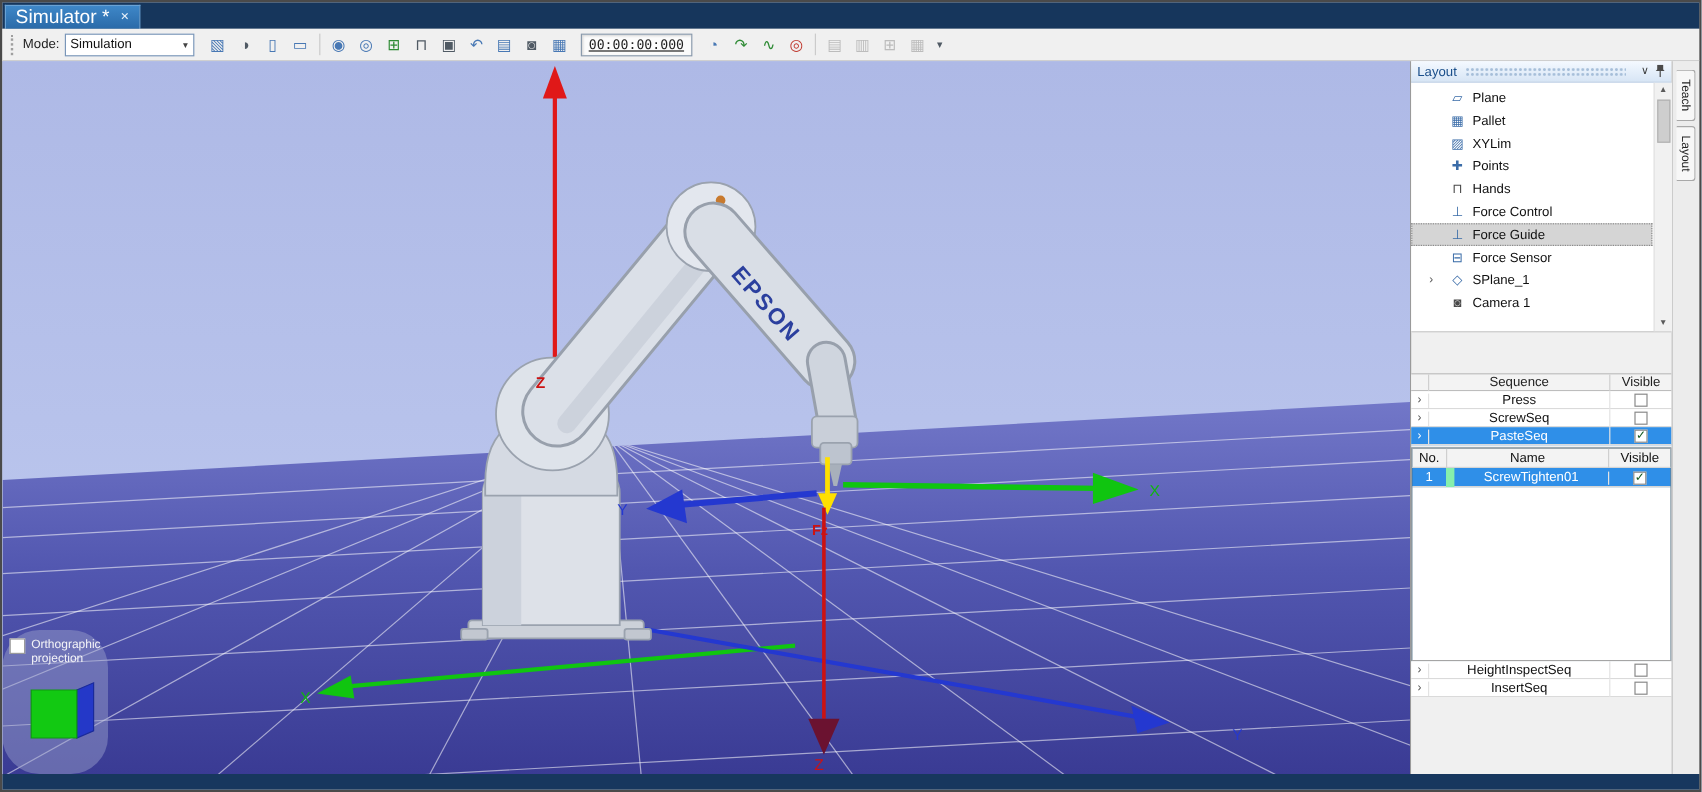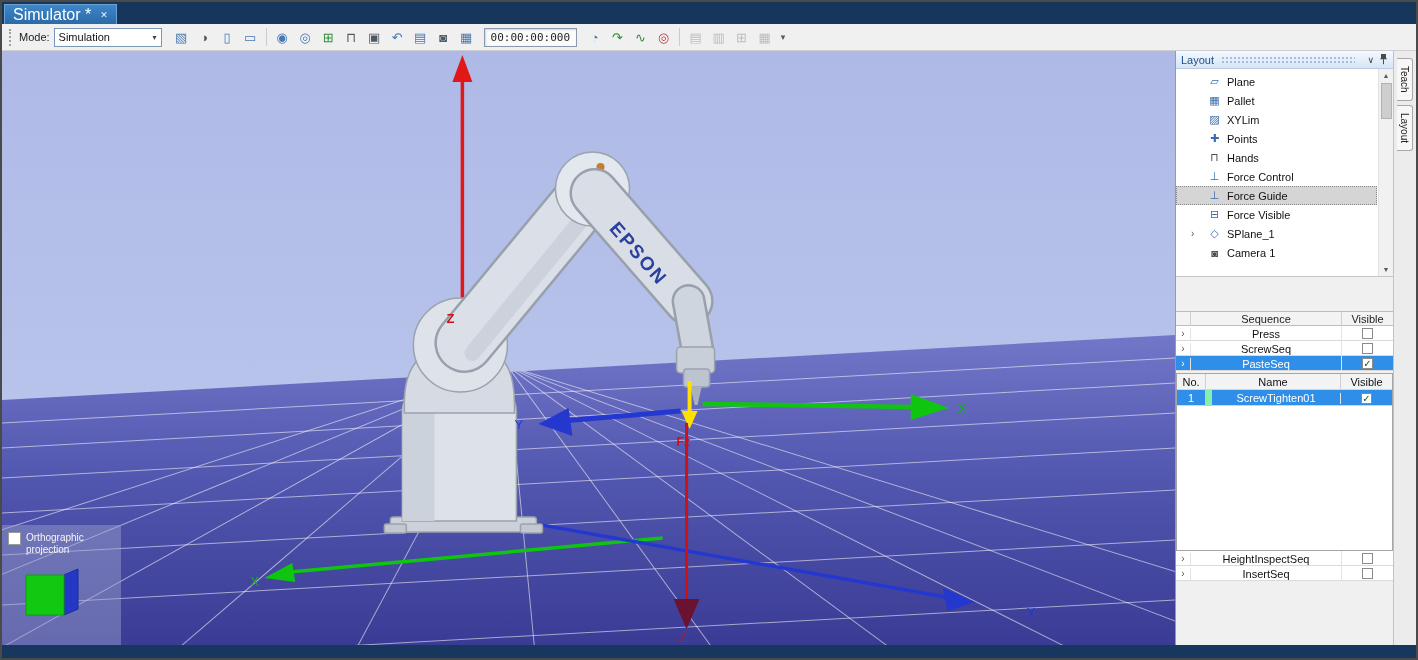--- a/index.html
+++ b/index.html
@@ -24,31 +24,31 @@
                  align-items:center; justify-content:space-between; padding:0 4px; margin-right:8px; }
   .mode-select .arr { font-size:8px; color:#444; }
   .tbtn { width:23px; height:22px; border:none; background:transparent; display:flex; align-items:center;
           justify-content:center; padding:0; }
   .ticon { font-size:13px; line-height:1; }
   .c-blue { color:#4878b4; } .c-dark { color:#505a64; } .c-green { color:#2f8b35; }
   .c-red { color:#c03a30; } .c-dis { color:#bcbcbc; }
   .tsep { width:1px; height:18px; background:#cbcbcb; margin:0 4px; }
   .timebox { border:1px solid #8a9aac; background:#fbfbfb; box-shadow:inset 1px 1px 2px #d5d5d5;
              font-family:"DejaVu Sans Mono","Liberation Mono",monospace; font-size:11px; color:#222;
-             padding:2px 6px; margin:0 6px; }
+             padding:2px 6px; margin:0 6px;text-decoration:underline; }
   .overflow-btn { width:14px; }
 
   
   .main { flex:1 1 auto; min-height:0; display:flex; }
 
   
   .viewport { flex:1 1 auto; position:relative; overflow:hidden; background:#aab6e4; }
   .viewport svg.scene { display:block; width:100%; height:100%; }
-  .ortho { position:absolute; left:0; bottom:0; width:119px; height:120px;
-           background:rgba(152,158,202,0.48); padding:7px 6px; }
+  .ortho { position:absolute; left:0; bottom:0; width:88px; height:120px;
+           background:rgba(152,158,202,0.48); padding:7px 6px;border-radius:31px; }
   .ortho-top { display:flex; gap:5px; align-items:flex-start; }
   .ocbx { width:13px; height:13px; background:#fff; border:1px solid #9a9a9a; flex:0 0 auto; }
   .olabel { font-size:10px; color:#f4f4f8; line-height:1.15; }
   .ocube { margin:10px 0 0 10px; display:block; }
 
   
   .right-panel { width:218px; flex:0 0 auto; background:#f0f0f0; border-left:1px solid #9a9a9a;
                  display:flex; flex-direction:column; }
   .panel-header { height:18px; flex:0 0 auto; display:flex; align-items:center; padding:0 5px;
                   background:linear-gradient(#f4f9ff,#d7e5f5); border-bottom:1px solid #b7cde6; }
@@ -349,21 +349,21 @@
         <div class="tree-row">
           <span class="tico">⊥</span>
           <span>Force Control</span>
         </div>
         <div class="tree-row selected">
           <span class="tico">⊥</span>
           <span>Force Guide</span>
         </div>
         <div class="tree-row">
           <span class="tico">⊟</span>
-          <span>Force Visible</span>
+          <span>Force Sensor</span>
         </div>
         <div class="tree-row">
           <span class="expander">›</span>
           <span class="tico">◇</span>
           <span>SPlane_1</span>
         </div>
         <div class="tree-row">
           <span class="tico dk">◙</span>
           <span>Camera 1</span>
         </div>

